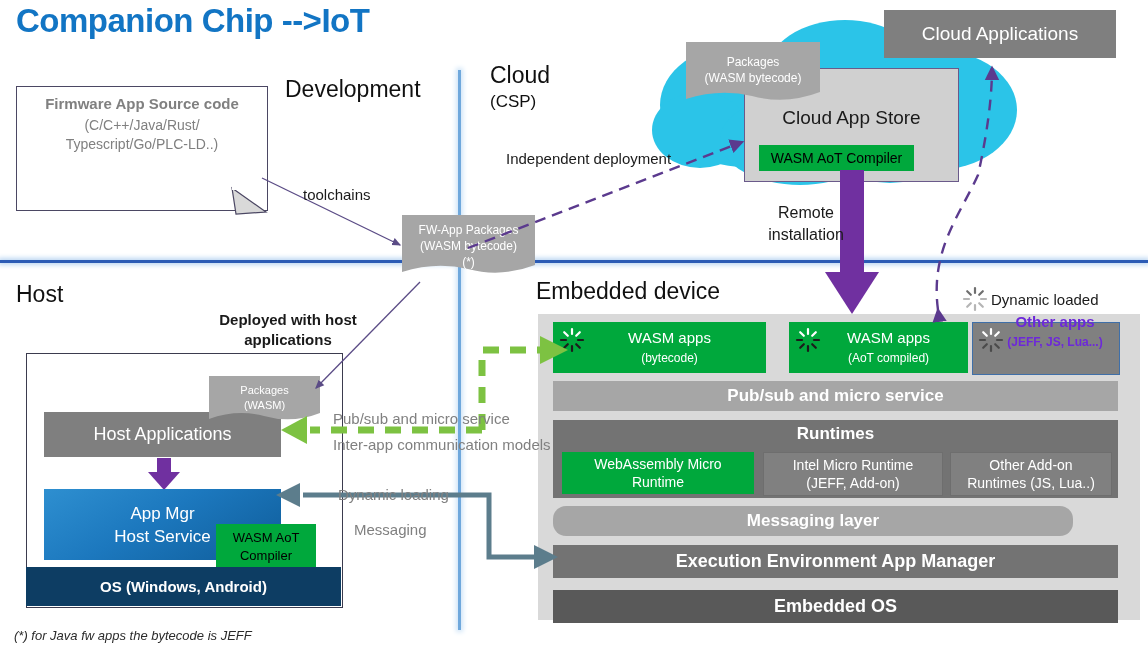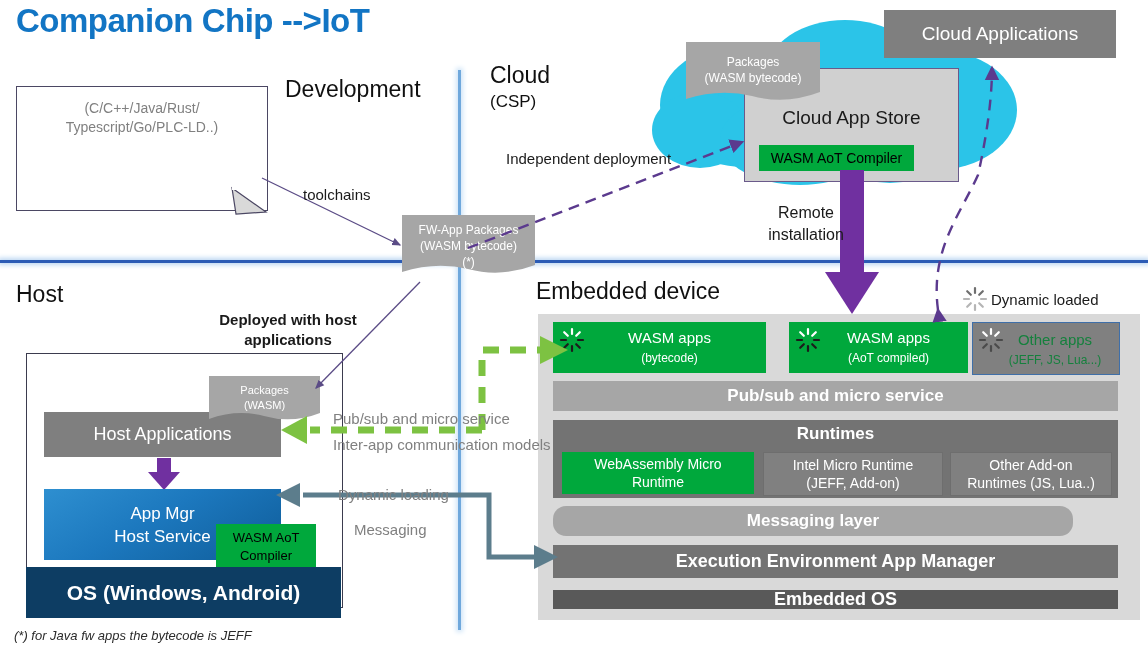--- a/index.html
+++ b/index.html
@@ -67,20 +67,21 @@
 <div class="abs" id="title">Companion Chip --&gt;IoT</div>
 
 <div class="abs sec-h" style="left:285px;top:76px;">Development</div>
 <div class="abs sec-h" style="left:490px;top:62px;">Cloud</div>
 <div class="abs sec-sub" style="left:490px;top:92px;">(CSP)</div>
 <div class="abs sec-h" style="left:16px;top:281px;">Host</div>
 <div class="abs sec-h" style="left:536px;top:278px;">Embedded device</div>
 
 <div class="abs" id="fw-box">
   <div class="abs ctr col" style="left:0;top:8px;width:250px;">
+    <div class="fw-t1">Firmware App Source code</div>
     <div class="fw-t2" style="margin-top:4px;">(C/C++/Java/Rust/</div>
     <div class="fw-t2">Typescript/Go/PLC-LD..)</div>
   </div>
 </div>
 <svg class="ov">
   <polygon points="232,188 266,212 236,214" fill="#D9D9D9" stroke="#4B4763" stroke-width="1.2"></polygon>
   <rect x="232" y="187" width="34" height="3" fill="#ffffff"></rect>
 </svg>
 
 <div class="abs gray-box ctr" style="left:884px;top:10px;width:232px;height:48px;font-size:19px;">
@@ -138,41 +139,41 @@
             background:linear-gradient(150deg,#2E8FD0 0%,#1C78BE 45%,#0F5C99 100%);">
   <span>App Mgr</span>
   <span>Host Service</span>
 </div>
 
 <div class="abs green-box ctr col" style="left:216px;top:524px;width:100px;height:45px;font-size:13px;color:#000;line-height:18px;">
   <span>WASM AoT</span>
   <span>Compiler</span>
 </div>
 
-<div class="abs ctr" style="left:26px;top:567px;width:315px;height:51px;background:#0D3D63;color:#fff;
-            font-size:21px;font-weight:bold;">
+<div class="abs ctr" style="left:26px;top:567px;width:315px;height:39px;background:#0D3D63;color:#fff;
+            font-size:15px;font-weight:bold;">
   <span>OS (Windows, Android)</span>
 </div>
 
 <div class="abs emb-panel" style="left:538px;top:314px;width:602px;height:306px;"></div>
 
 <div class="abs green-box" style="left:553px;top:322px;width:213px;height:51px;"></div>
 <div class="abs ctr col" style="left:573px;top:330px;width:193px;height:35px;font-size:15px;color:#fff;line-height:20px;">
   <span>WASM apps</span>
   <span style="font-size:12px;">(bytecode)</span>
 </div>
 
 <div class="abs green-box" style="left:789px;top:322px;width:179px;height:51px;"></div>
 <div class="abs ctr col" style="left:809px;top:330px;width:159px;height:35px;font-size:15px;color:#fff;line-height:20px;">
   <span>WASM apps</span>
   <span style="font-size:12px;">(AoT compiled)</span>
 </div>
 
 <div class="abs" style="left:972px;top:322px;width:146px;height:51px;background:#808080;border:1.5px solid #3F6FA8;"></div>
-<div class="abs ctr col" style="left:992px;top:332px;width:126px;height:35px;font-size:15px;color:#15803d;line-height:20px;">
+<div class="abs ctr col" style="left:992px;top:314px;width:126px;height:35px;font-size:15px;color:#6d28d9;line-height:20px;font-weight:bold;">
   <span>Other apps</span>
   <span style="font-size:12px;">(JEFF, JS, Lua...)</span>
 </div>
 
 <svg class="ov">
   <g transform="translate(572,340)" stroke="#1c1c1c" stroke-width="2.2" stroke-linecap="round">
     <line x1="0" y1="-11" x2="0" y2="-6" stroke="#ffffff"></line>
       <line x1="7.8" y1="-7.8" x2="4.2" y2="-4.2" stroke="#ffffff"></line>
     <line x1="11" y1="0" x2="6" y2="0"></line>
       <line x1="7.8" y1="7.8" x2="4.2" y2="4.2"></line>
@@ -240,21 +241,21 @@
 </div>
 
 <div class="abs grayl-box ctr stack-band" style="left:553px;top:506px;width:520px;height:30px;border-radius:13px;">
   <span>Messaging layer</span>
 </div>
 
 <div class="abs blue-box ctr stack-band" style="left:553px;top:545px;width:565px;height:33px;font-size:18px;">
   <span>Execution Environment App Manager</span>
 </div>
 
-<div class="abs dgray-box ctr stack-band" style="left:553px;top:590px;width:565px;height:19px;font-size:18px;">
+<div class="abs dgray-box ctr stack-band" style="left:553px;top:590px;width:565px;height:33px;font-size:18px;">
   <span>Embedded OS</span>
 </div>
 
 <svg class="ov">
   <defs>
     <marker id="purple-arrow" markerWidth="7" markerHeight="7" refX="5" refY="3.5" orient="auto">
       <polygon points="0,0.5 6,3.5 0,6.5" fill="#5B3A8E"></polygon>
     </marker>
     <marker id="purple-arrow-b" markerWidth="7" markerHeight="7" refX="5" refY="3.5" orient="auto">
       <polygon points="0,0.5 6,3.5 0,6.5" fill="#5B3A8E"></polygon>

